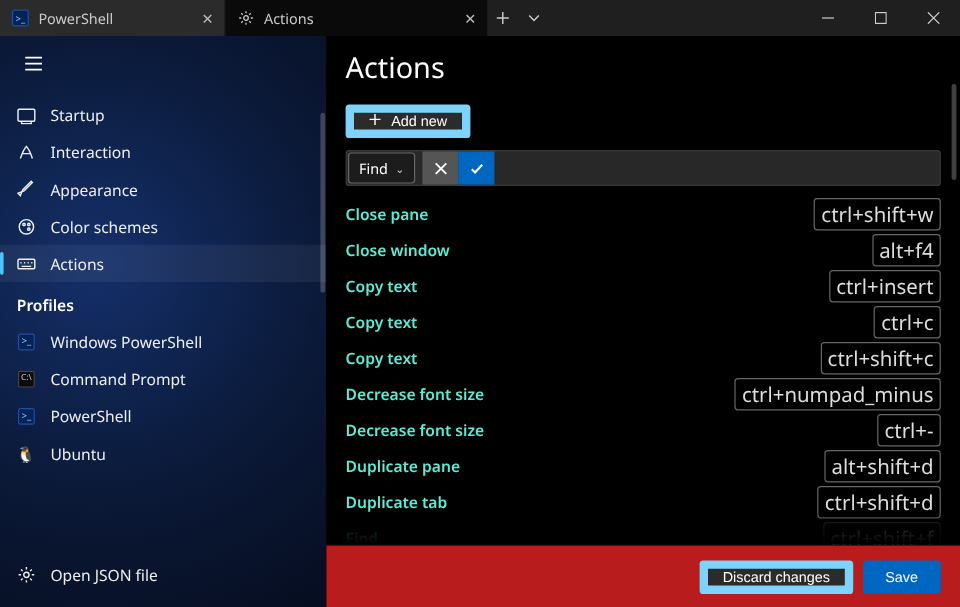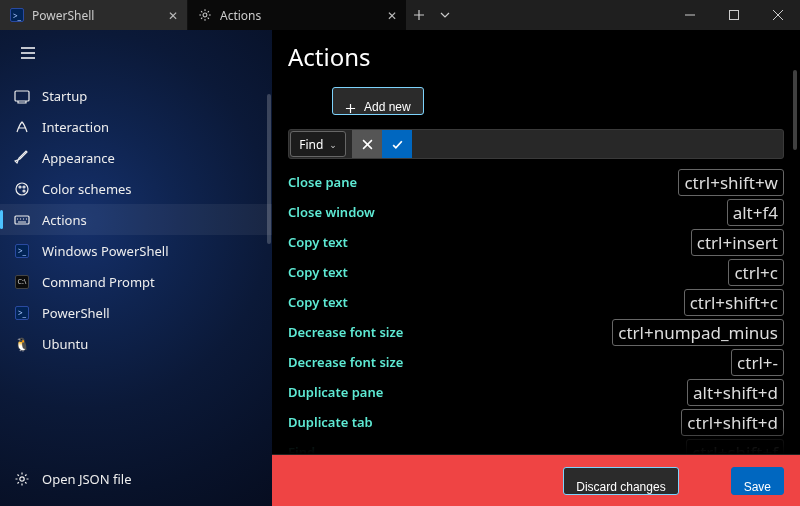--- a/index.html
+++ b/index.html
@@ -39,38 +39,38 @@
   .side-item.selected::before { content:""; position:absolute; left:0; top:6px; bottom:6px; width:3px; background:#4cc2ff; border-radius: 2px; }
   .side-icon { width: 16px; height: 16px; display:flex; align-items:center; justify-content:center; color:#eee; }
   .side-section { font-size: 13px; font-weight: 600; color: #fff; padding: 10px 14px 6px; }
   .side-footer { padding: 6px 0; }
   .side-scrollbar { position:absolute; right:1px; top:64px; width:4px; height:150px; background: rgba(255,255,255,0.2); border-radius:2px; }
 
   
   .main { flex: 1; background: #000; display: flex; flex-direction: column; min-width: 0; position: relative; }
   .page-title { font-size: 24px; font-weight: 400; padding: 10px 16px 14px; }
   .toolbar { padding: 0 16px 10px; }
-  .btn { background: #2b2b2b; border: 1px solid #7dd3fc; color: #fff; height: 28px; padding: 0 12px; font-size: 12px; border-radius: 3px; display: inline-flex; align-items: flex-end; gap: 8px; margin-left: 44px; }
+  .btn { background: #2b2b2b; border: 7px solid #7dd3fc; color: #fff; height: 28px; padding: 0 12px; font-size: 12px; border-radius: 3px; display: inline-flex; align-items: flex-start; gap: 8px; }
 
   .editrow { margin: 0 16px 6px; height: 30px; display: flex; border: 1px solid #3a3a3a; border-radius: 3px; background: #282828; align-items: stretch; overflow: hidden; }
   .selectbox { width: 56px; border: 1px solid #666; margin: 1px 6px 1px 1px; display:flex; align-items:center; justify-content:center; gap:6px; font-size: 12px; background:#1c1c1c; border-radius:3px; padding: 0 8px; }
   .selectbox .chev { font-size: 9px; color:#ccc; }
   .editrow-mid { flex:1; display:flex; align-items:center; justify-content:flex-end; padding-right:8px; font-size:12px; color:#ccc; }
   .editrow-btn { width: 30px; display:flex; align-items:center; justify-content:center; }
   .editrow-btn.x { background:#555; color:#fff; }
   .editrow-btn.ok { background:#0067c0; color:#fff; }
 
   .action-list { flex:1; overflow: hidden; padding: 2px 16px 0; position:relative; }
   .action-row { height: 30px; display:flex; align-items:center; justify-content:space-between; font-size: 13px; font-weight: 600; }
   .action-row .label { color:#5eead4; }
   .key { font-size: 17px; font-weight: 400; color:#ddd; border:1px solid #666; border-radius:3px; padding: 1px 5px; background:#000; }
   .action-list .fade { position:absolute; left:0; right:0; bottom:0; height:28px; background: linear-gradient(to bottom, rgba(0,0,0,0), #000); pointer-events:none; }
   .main-scrollbar { position:absolute; right:3px; top:40px; width:4px; height:80px; background: rgba(255,255,255,0.25); border-radius:2px; }
 
-  .footer { height: 52px; display:flex; align-items:center; justify-content:flex-end; gap:8px; padding: 0 16px; border-top: 1px solid #222; background:#ef4444; }
+  .footer { height: 52px; display:flex; align-items:center; justify-content:flex-end; gap:8px; padding: 0 16px; border-top: 1px solid #222; background:#b91c1c; }
   .btn-primary { background:#0067c0; border-color:#0067c0; }
 
   .ps-icon { width:14px; height:14px; background:#012456; border:1px solid #2a4aa0; font-size:8px; color:#a8c7ff; display:flex; align-items:center; justify-content:center; border-radius:2px; }
   .cmd-icon { width:14px; height:14px; background:#0c0c0c; border:1px solid #444; font-size:7px; color:#ccc; display:flex; align-items:center; justify-content:center; border-radius:2px; }
   .tux { font-size:13px; }
 </style>
 </head>
 <body>
 
 <div class="root">
@@ -173,20 +173,21 @@
         <div class="side-item selected">
           <span class="side-icon">
               <svg viewBox="0 0 16 16" fill="none" stroke="#eee" stroke-width="1.2">
                 <rect x="1" y="4" width="14" height="8" rx="1"></rect>
                 <path d="M3 7h1M6 7h1M9 7h1M12 7h1M4 10h8"></path>
               </svg>
             </span>
           <span>Actions</span>
         </div>
 
+        <div class="side-section">Profiles</div>
 
         <div class="side-item">
           <span class="side-icon">
               <span class="ps-icon">&gt;_</span>
             </span>
           <span>Windows PowerShell</span>
         </div>
         <div class="side-item">
           <span class="side-icon">
               <span class="cmd-icon">C:\</span>

